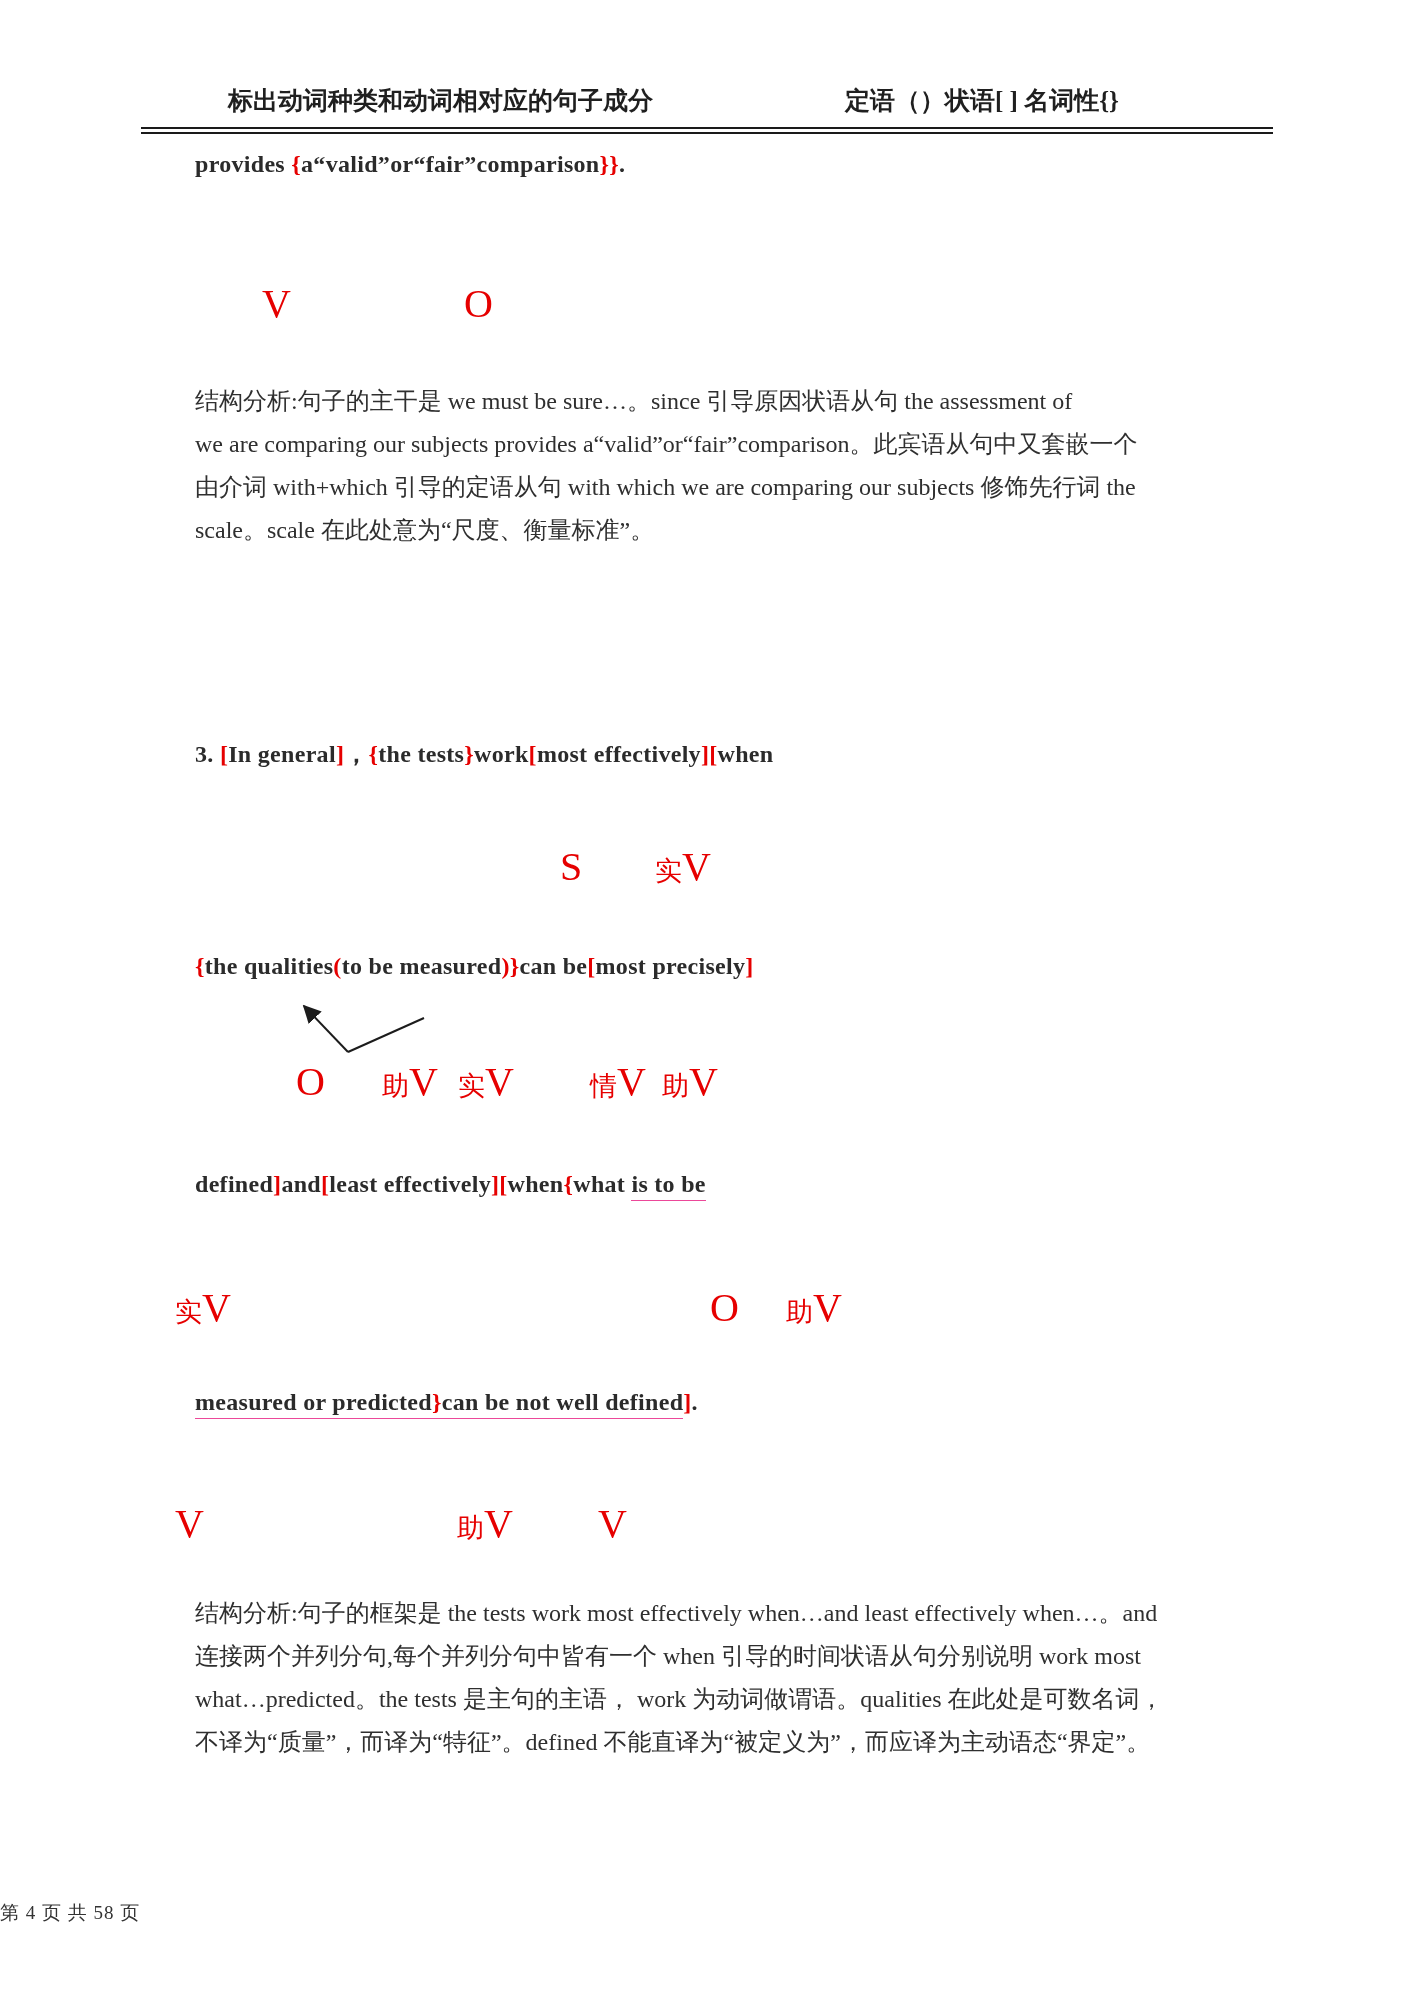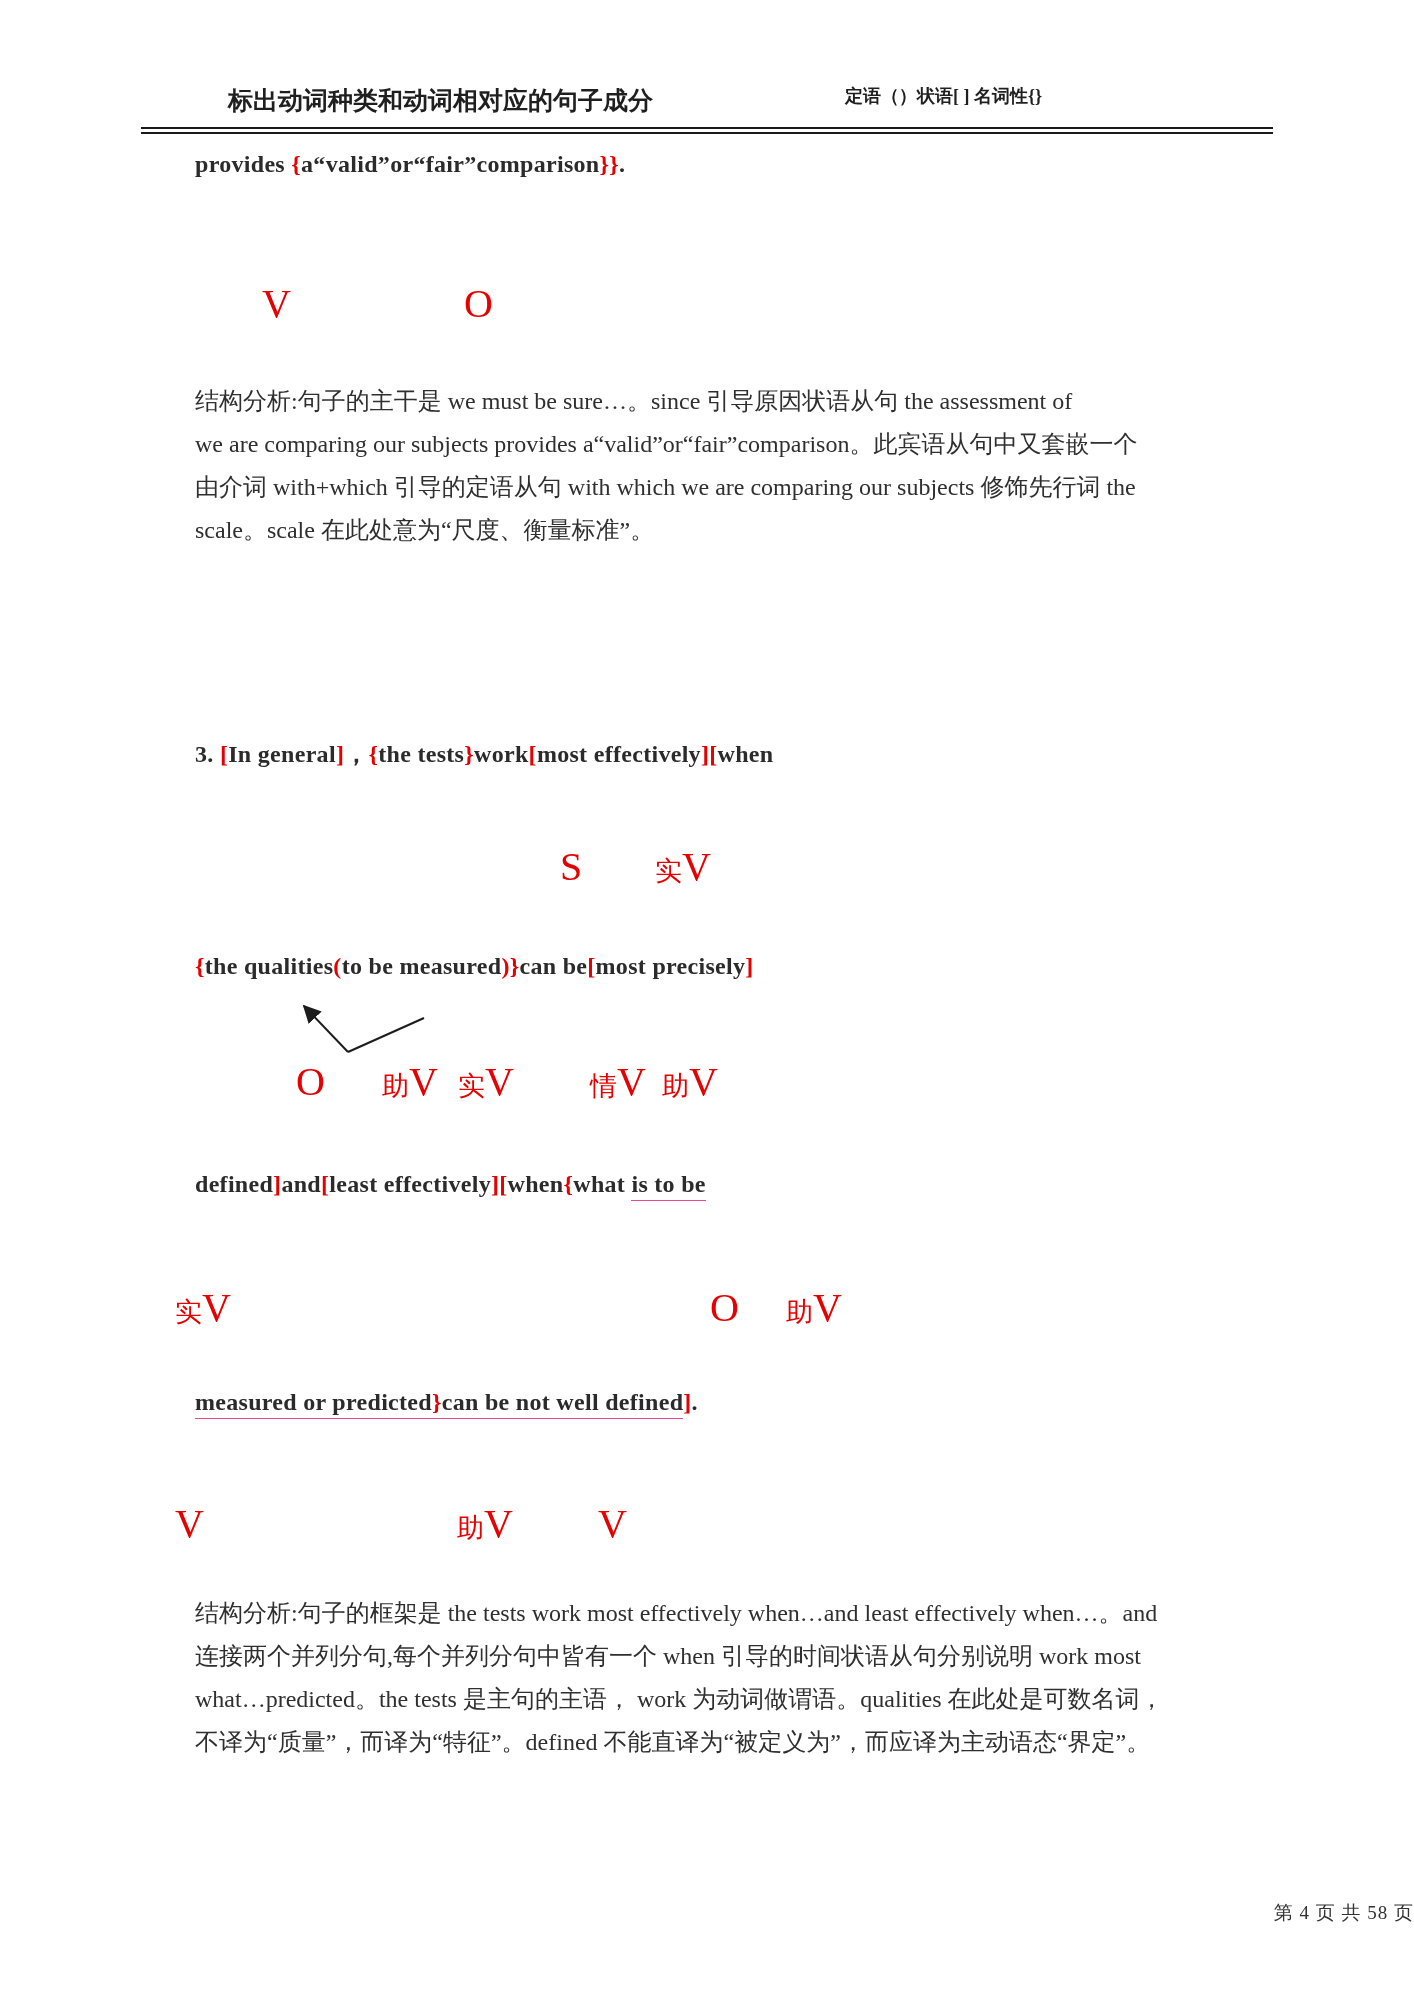--- a/index.html
+++ b/index.html
@@ -1,21 +1,21 @@
 <!DOCTYPE html>
 <html><head>
 <meta charset="utf-8">
 <style>
   html,body { margin:0; padding:0; background:#ffffff; }
   .page {
     position:relative; width:1414px; height:1999px; background:#ffffff;
     font-family:"Liberation Serif","DejaVu Serif",serif; color:#2b2b2b; overflow:hidden;
   }
   .hdr-left  { position:absolute; left:228px; top:84px; font-size:25px; font-weight:bold; color:#1f1f1f; white-space:nowrap; }
-  .hdr-right { position:absolute; left:845px; top:84px; font-size:18px; font-weight:bold; color:#1f1f1f; white-space:nowrap; }
+  .hdr-right { position:absolute; left:845px; top:84px; font-size:25px; font-weight:bold; color:#1f1f1f; white-space:nowrap; }
   .hdr-rule  { position:absolute; left:141px; width:1132px; background:#1a1a1a; }
   .rule-a { top:127px; height:2px; }
   .rule-b { top:132px; height:2px; }
 
   .hline {
     position:absolute; left:195px; font-size:24px; font-weight:bold;
     color:#2b2b2b; white-space:nowrap; letter-spacing:0.3px; line-height:1.4;
   }
   .red { color:#e60000; }
   .ul  { border-bottom:1px solid #ec4899; padding-bottom:3px; }
@@ -25,21 +25,21 @@
   .tok .zh { font-size:27px; }
   .tok .en { font-size:40px; }
 
   .para { position:absolute; left:195px; width:1040px; font-size:24px; color:#2f2f2f; }
   .pline { height:43px; line-height:43px; white-space:nowrap; }
 
   .arrows { position:absolute; left:290px; top:998px; }
 
   .footer {
     position:absolute; left:0; top:1900px; width:100%;
-    text-align:right; font-size:19px; color:#333333; letter-spacing:1px;
+    text-align:left; font-size:19px; color:#333333; letter-spacing:1px;
   }
 </style>
 </head>
 <body>
 
 <div class="page">
 
   <div class="hdr-left">标出动词种类和动词相对应的句子成分</div>
   <div class="hdr-right">定语（）状语[ ] 名词性{}</div>
   <div class="hdr-rule rule-a"></div>

